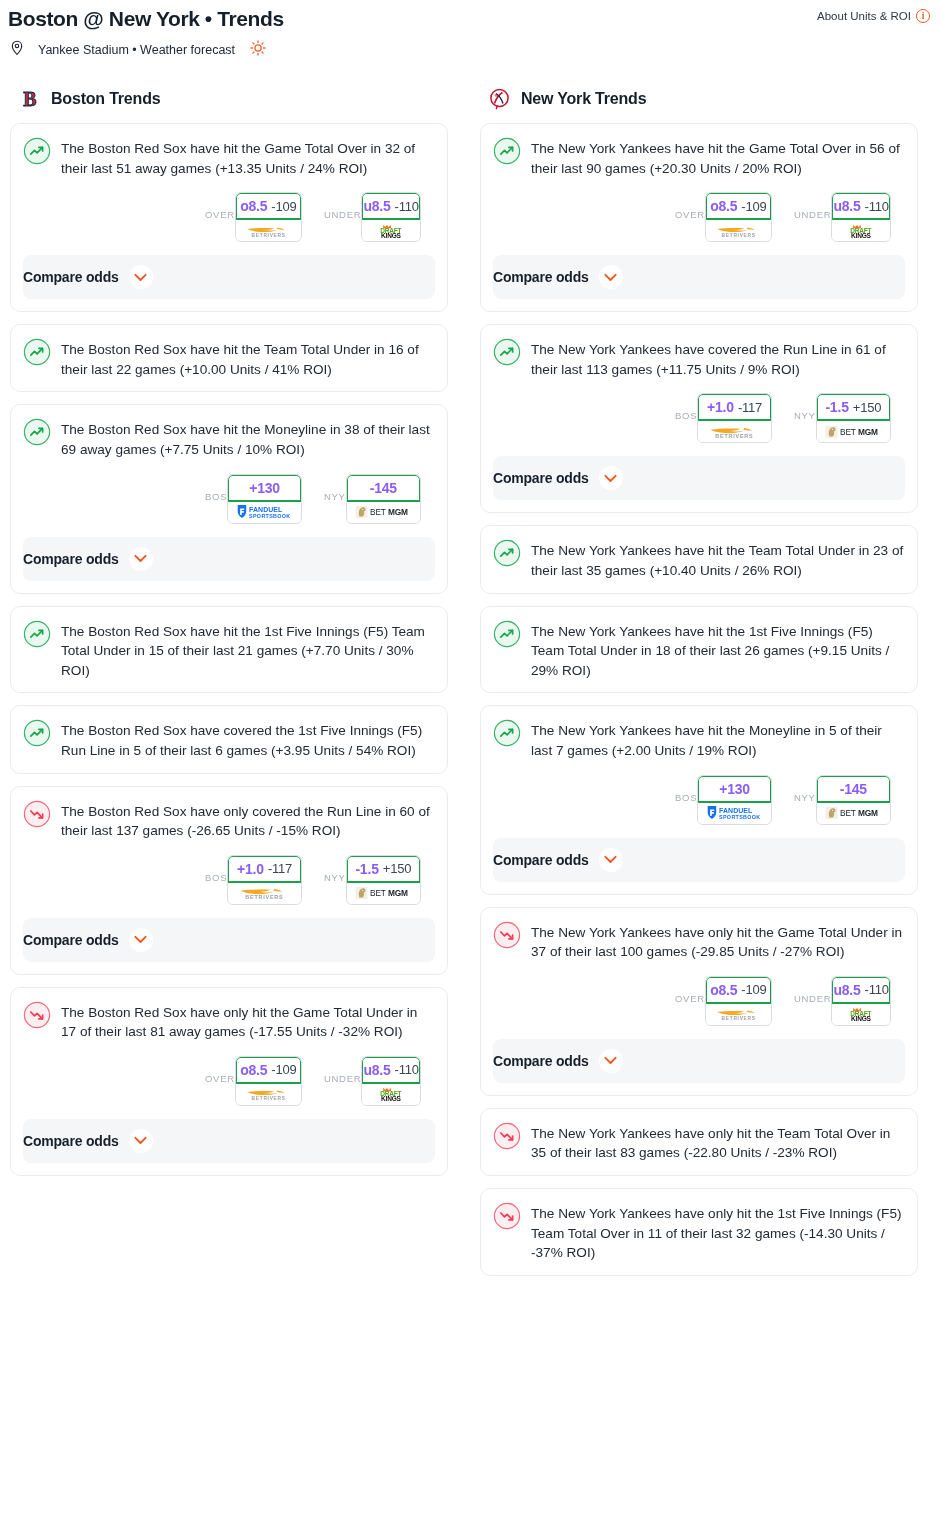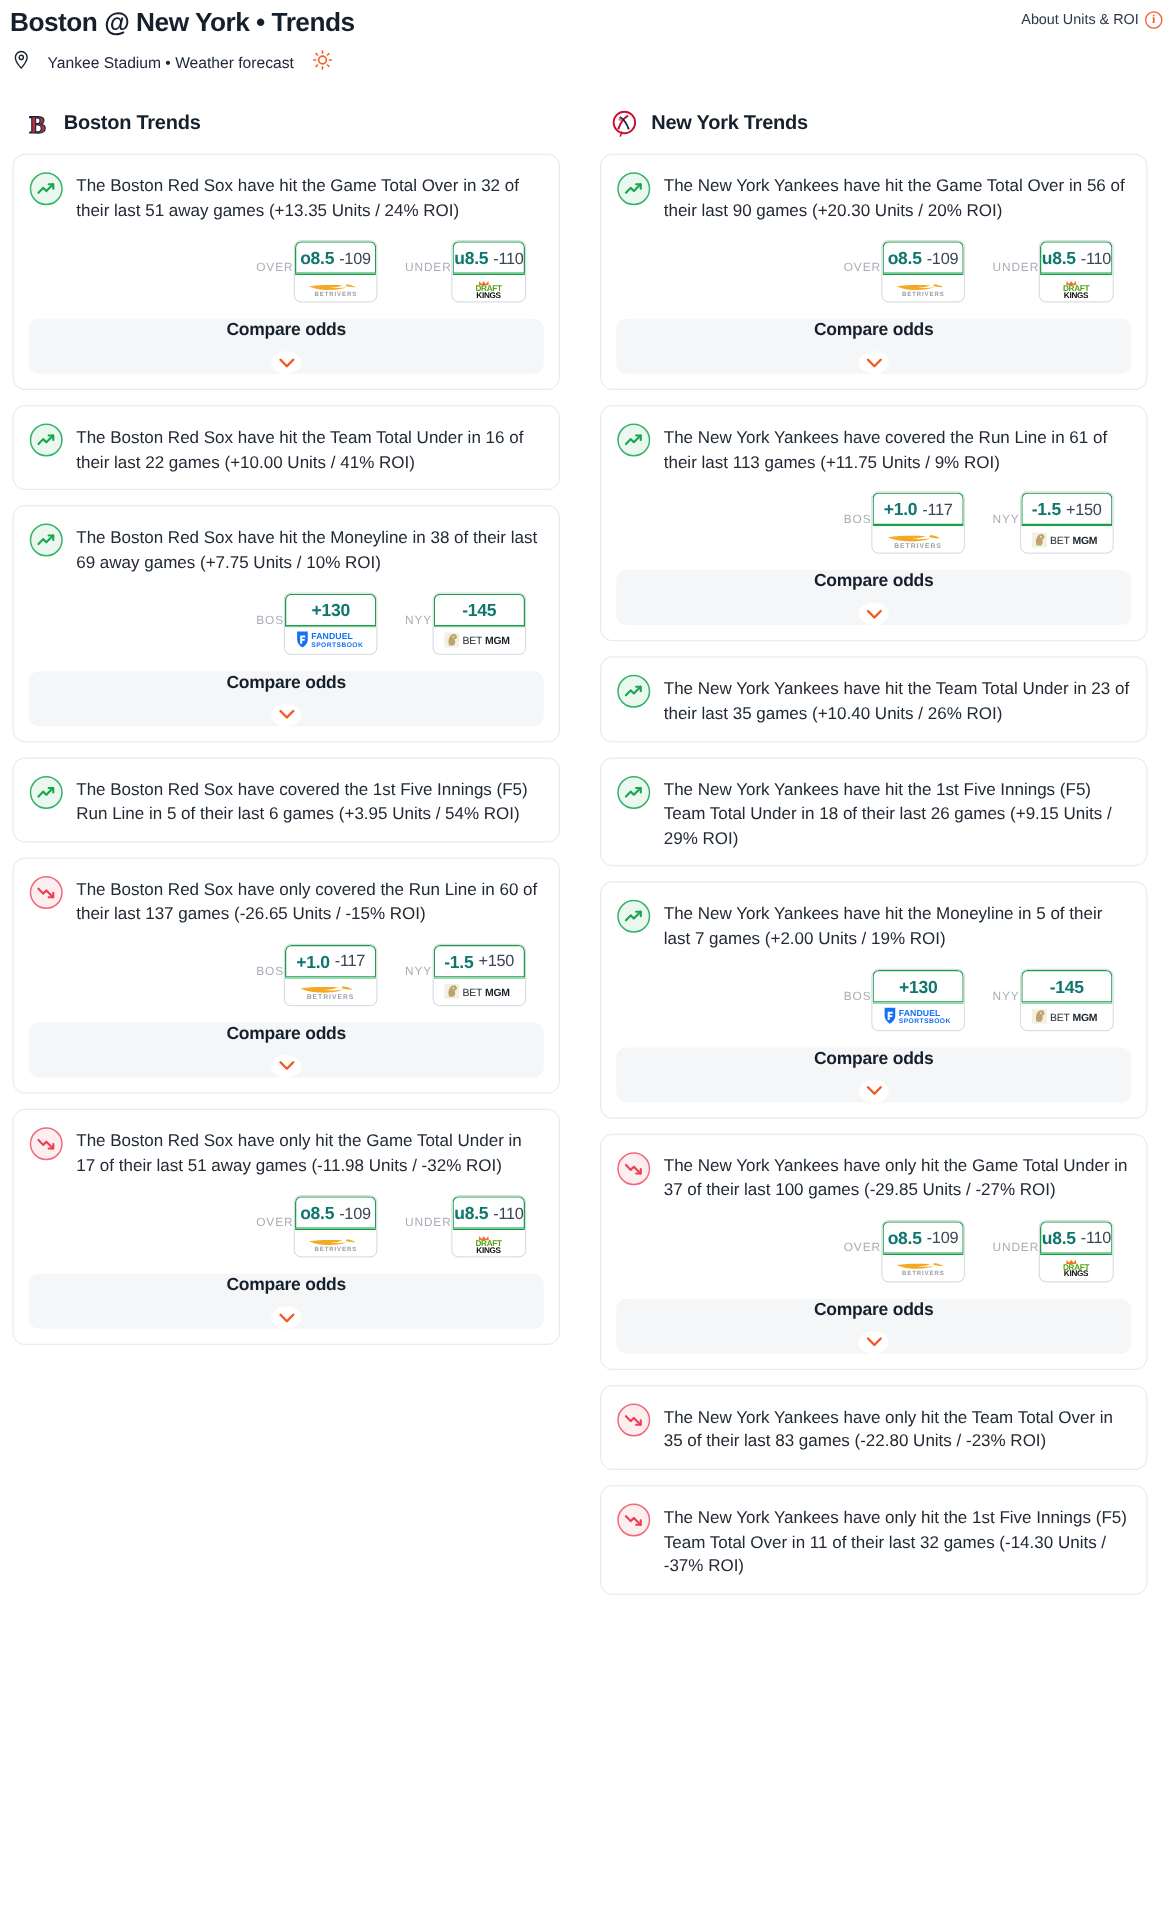--- a/index.html
+++ b/index.html
@@ -64,29 +64,29 @@
   }
   .odds-box {
     width: 97px; border: 1px solid #d9dde2; border-radius: 6px; overflow: hidden; background: #fff;
   }
   .odds-val {
     border-bottom: 1px solid #18a14a; box-shadow: inset 0 0 0 1px #18a14a;
     border-radius: 5px 5px 0 0;
     height: 27px; display: flex; align-items: center; justify-content: center;
     gap: 4px; background: #fff;
   }
-  .odds-val .primary { font-size: 14px; font-weight: 700; color: #0f766e; letter-spacing: -0.2px; }
+  .odds-val .primary { font-size: 14px; font-weight: 700; color: #8b5cf6; letter-spacing: -0.2px; }
   .odds-val .secondary { font-size: 13px; font-weight: 400; color: #3b4654; letter-spacing: -0.2px; }
   .odds-book { height: 21px; display: flex; align-items: center; justify-content: center; background: #fff; }
   .odds-book svg { display: block; }
 
   
   .compare {
     margin-top: 13px; background: #f5f6f7; border-radius: 8px; height: 44px;
-    display: flex; align-items: center; justify-content: flex-start; gap: 10px; flex-direction: column;
+    display: flex; align-items: center; justify-content: flex-start; gap: 10px;
   }
   .compare-lbl { font-size: 14px; font-weight: 700; color: #16202c; letter-spacing: -0.2px; }
   .compare-chev {
     width: 24px; height: 24px; border-radius: 50%; background: #fff;
     display: flex; align-items: center; justify-content: center;
   }
 </style>
 </head>
 <body>
 
@@ -252,20 +252,30 @@
             </span>
           </div>
         </div>
         <div class="card">
           <div class="card-head">
             <svg width="28" height="28" viewBox="0 0 28 28" class="tr-icon">
     <circle cx="14" cy="14" r="12.6" fill="#eaf8ef" stroke="#35b368" stroke-width="1.2"></circle>
     <path d="M7.8 17.2l3.7-3.9 2.6 2.5 5.3-5.4" fill="none" stroke="#17a64e" stroke-width="1.7" stroke-linecap="round" stroke-linejoin="round"></path>
     <path d="M15.9 10.4h3.7v3.6" fill="none" stroke="#17a64e" stroke-width="1.7" stroke-linecap="round" stroke-linejoin="round"></path>
   </svg>
+            <div class="tr-text">The Boston Red Sox have hit the 1st Five Innings (F5) Team Total Under in 15 of their last 21 games (+7.70 Units / 30% ROI)</div>
+          </div>
+        </div>
+        <div class="card">
+          <div class="card-head">
+            <svg width="28" height="28" viewBox="0 0 28 28" class="tr-icon">
+    <circle cx="14" cy="14" r="12.6" fill="#eaf8ef" stroke="#35b368" stroke-width="1.2"></circle>
+    <path d="M7.8 17.2l3.7-3.9 2.6 2.5 5.3-5.4" fill="none" stroke="#17a64e" stroke-width="1.7" stroke-linecap="round" stroke-linejoin="round"></path>
+    <path d="M15.9 10.4h3.7v3.6" fill="none" stroke="#17a64e" stroke-width="1.7" stroke-linecap="round" stroke-linejoin="round"></path>
+  </svg>
             <div class="tr-text">The Boston Red Sox have covered the 1st Five Innings (F5) Run Line in 5 of their last 6 games (+3.95 Units / 54% ROI)</div>
           </div>
         </div>
         <div class="card">
           <div class="card-head">
             <svg width="28" height="28" viewBox="0 0 28 28" class="tr-icon">
     <circle cx="14" cy="14" r="12.6" fill="#fdeef0" stroke="#f2697c" stroke-width="1.2"></circle>
     <path d="M7.8 11.0l3.7 3.9 2.6-2.5 5.3 5.4" fill="none" stroke="#ee3d55" stroke-width="1.7" stroke-linecap="round" stroke-linejoin="round"></path>
     <path d="M15.9 17.8h3.7v-3.6" fill="none" stroke="#ee3d55" stroke-width="1.7" stroke-linecap="round" stroke-linejoin="round"></path>
   </svg>
@@ -318,21 +328,21 @@
             </span>
           </div>
         </div>
         <div class="card">
           <div class="card-head">
             <svg width="28" height="28" viewBox="0 0 28 28" class="tr-icon">
     <circle cx="14" cy="14" r="12.6" fill="#fdeef0" stroke="#f2697c" stroke-width="1.2"></circle>
     <path d="M7.8 11.0l3.7 3.9 2.6-2.5 5.3 5.4" fill="none" stroke="#ee3d55" stroke-width="1.7" stroke-linecap="round" stroke-linejoin="round"></path>
     <path d="M15.9 17.8h3.7v-3.6" fill="none" stroke="#ee3d55" stroke-width="1.7" stroke-linecap="round" stroke-linejoin="round"></path>
   </svg>
-            <div class="tr-text">The Boston Red Sox have only hit the Game Total Under in 17 of their last 51 away games (-11.98 Units / -32% ROI)</div>
+            <div class="tr-text">The Boston Red Sox have only hit the Game Total Under in 17 of their last 81 away games (-17.55 Units / -32% ROI)</div>
           </div>
           <div class="odds-row">
             <div class="odds-cell">
               <div class="odds-lbl">OVER</div>
               <div class="odds-box">
                 <div class="odds-val">
                   <span class="primary">o8.5</span>
                   <span class="secondary">-109</span>
                 </div>
                 <div class="odds-book">

